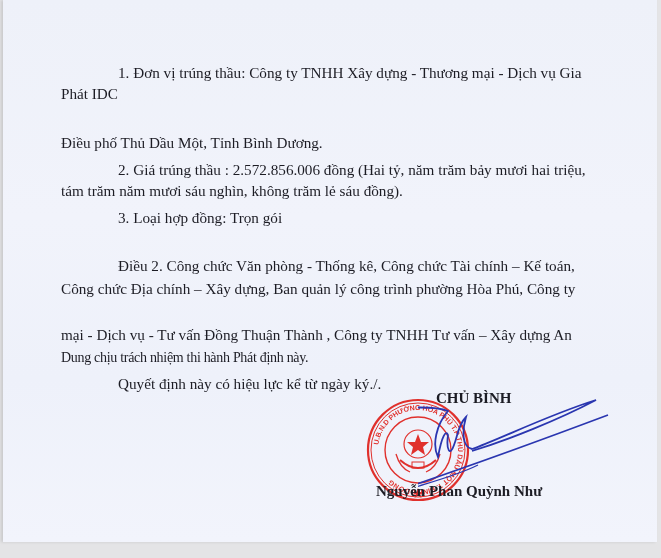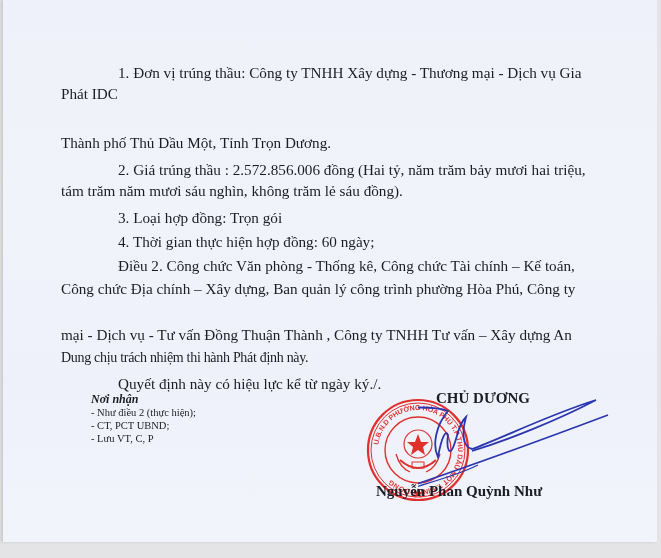--- a/index.html
+++ b/index.html
@@ -25,61 +25,54 @@
   .seal { position:absolute; left:363px; top:398px; width:104px; height:104px; }
   .sig { position:absolute; left:415px; top:395px; width:230px; height:100px; }
 </style>
 </head>
 <body>
 
 <div class="page">
   <div class="p indent" style="top:63px">1. Đơn vị trúng thầu: Công ty TNHH Xây dựng - Thương mại - Dịch vụ Gia</div>
   <div class="p flush" style="top:84px">Phát IDC</div>
 
-  <div class="p flush" style="top:133px">Thành phố Thủ Dầu Một, Tỉnh Trọn Dương.</div>
+  <div class="p flush" style="top:133px">Điều phố Thủ Dầu Một, Tỉnh Bình Dương.</div>
 
   <div class="p indent" style="top:160px">2. Giá trúng thầu : 2.572.856.006 đồng (Hai tỷ, năm trăm bảy mươi hai triệu,</div>
   <div class="p flush" style="top:181px">tám trăm năm mươi sáu nghìn, không trăm lẻ sáu đồng).</div>
 
   <div class="p indent" style="top:208px">3. Loại hợp đồng: Trọn gói</div>
-  <div class="p indent" style="top:232px">4. Thời gian thực hiện hợp đồng: 60 ngày;</div>
 
   <div class="p indent" style="top:256px"><span class="bold">Điều 2</span><span>.  Công chức Văn phòng - Thống kê, Công chức Tài chính – Kế toán,</span></div>
   <div class="p flush" style="top:279px">Công chức Địa chính – Xây dựng, Ban quản lý công trình phường Hòa Phú, Công ty</div>
   <div class="p flush" style="top:325px">mại - Dịch vụ - Tư vấn Đồng Thuận Thành , Công ty TNHH Tư vấn – Xây dựng An</div>
   <div class="p flush" style="top:348px;font-size:14px;letter-spacing:-0.3px">Dung chịu trách nhiệm thi hành Phát định này.</div>
 
   <div class="p indent" style="top:374px">Quyết định này có hiệu lực kể từ ngày ký./.</div>
 
-  <div class="recipients">
-    <div class="title">Nơi nhận</div>
-    <div>- Như điều 2 (thực hiện);</div>
-    <div>- CT, PCT UBND;</div>
-    <div>- Lưu VT, C, P</div>
-  </div>
 
   <svg class="seal" viewBox="0 0 104 104">
     <defs>
       <path id="sealArc" d="M52,52 m-40,0 a40,40 0 1,1 80,0 a40,40 0 1,1 -80,0"></path>
     </defs>
     <circle cx="52" cy="52" r="50" fill="none" stroke="#e0302c" stroke-width="2.2"></circle>
     <circle cx="52" cy="52" r="47" fill="none" stroke="#e0302c" stroke-width="1"></circle>
     <circle cx="52" cy="52" r="33" fill="none" stroke="#e0302c" stroke-width="1.4"></circle>
     <text font-size="7" fill="#e0302c" font-family="Liberation Sans, sans-serif" font-weight="bold">
       <textPath href="#sealArc" startOffset="2%">U.B.N.D PHƯỜNG HÒA PHÚ T.P THỦ DẦU MỘT T. BÌNH DƯƠNG</textPath>
     </text>
     <circle cx="52" cy="46" r="14" fill="none" stroke="#e0302c" stroke-width="1.2"></circle>
     <polygon points="52,36 55,44 63,44 57,49 59,57 52,52 45,57 47,49 41,44 49,44" fill="#e0302c"></polygon>
     <path d="M34,62 Q52,78 70,62" fill="none" stroke="#e0302c" stroke-width="2"></path>
     <path d="M30,56 Q34,70 44,74 M74,56 Q70,70 60,74" fill="none" stroke="#e0302c" stroke-width="1.3"></path>
     <rect x="46" y="64" width="12" height="6" fill="none" stroke="#e0302c" stroke-width="1"></rect>
     <polygon points="52,90 53.5,94 57.5,94 54.3,96.4 55.5,100 52,97.8 48.5,100 49.7,96.4 46.5,94 50.5,94" fill="#e0302c"></polygon>
   </svg>
 
-  <div class="chair">CHỦ DƯƠNG</div>
+  <div class="chair">CHỦ BÌNH</div>
 
   <svg class="sig" viewBox="0 0 230 100">
     <path d="M-40,18 C-10,10 20,12 30,16 C18,30 14,50 20,62 C24,40 28,35 30,40 C28,55 32,62 36,50 C40,40 40,30 48,22 C44,36 44,52 54,54 C80,45 130,20 178,5 C140,25 90,45 54,56" fill="none" stroke="#2a36b0" stroke-width="1.8"></path>
     <path d="M-10,92 C40,75 110,50 190,20" fill="none" stroke="#2a36b0" stroke-width="1.6"></path>
     <path d="M-12,95 C20,85 40,80 60,70" fill="none" stroke="#2a36b0" stroke-width="1.2"></path>
   </svg>
 
   <div class="signer">Nguyễn Phan Quỳnh Như</div>
 </div>
 

